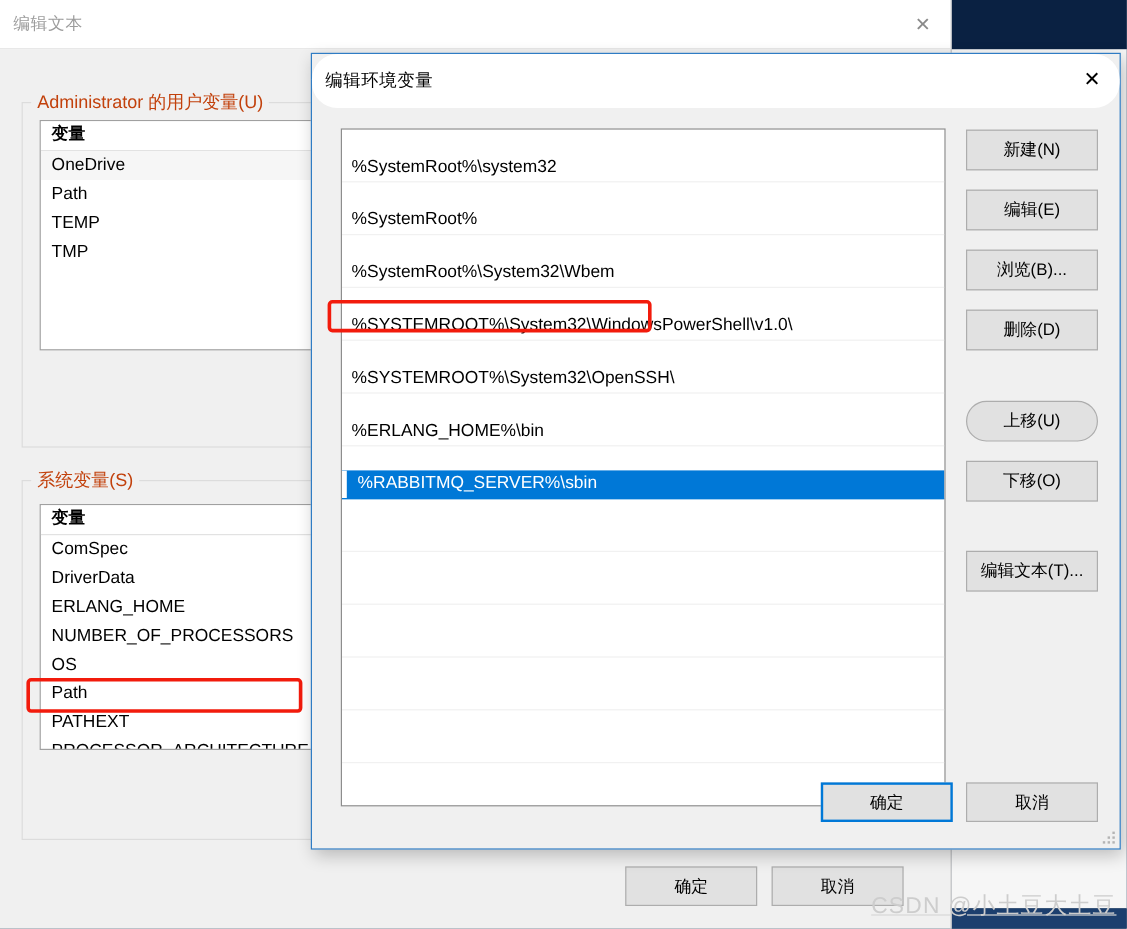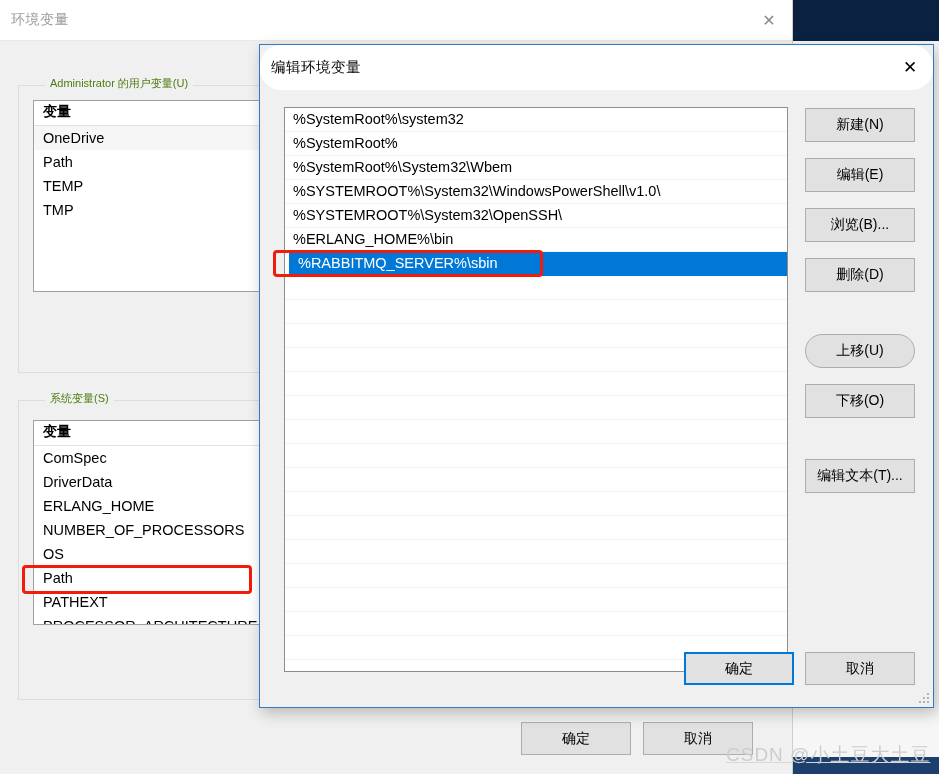--- a/index.html
+++ b/index.html
@@ -82,24 +82,23 @@
   .groupbox {
     position: absolute;
     border: 1px solid #dcdcdc;
     box-sizing: border-box;
   }
   .groupbox-label {
     position: absolute;
     top: -10px; left: 7px;
     background: #f0f0f0;
     padding: 0 5px;
-    font-size: 11px;
-    color: #4d7c0f;
-    white-space: nowrap;
-    margin-left: 19px;
+    font-size: 15px;
+    color: #c2410c;
+    white-space: nowrap;
   }
   #user-vars-group { left: 18px; top: 85px; width: 758px; height: 288px; }
   #sys-vars-group  { left: 18px; top: 400px; width: 758px; height: 300px; }
 
   
   .listview {
     position: absolute;
     background: #ffffff;
     border: 1px solid #a0a0a0;
     box-sizing: border-box;
@@ -228,20 +227,21 @@
   .path-row {
     height: 24px;
     line-height: 23px;
     padding-left: 8px;
     font-size: 14.5px;
     color: #000;
     border-bottom: 1px solid #f1f1f1;
     box-sizing: border-box;
     white-space: nowrap;
     overflow: hidden;
+    margin-top: 20px;
   }
   .path-row.selected {
     background: #0078d7;
     color: #ffffff;
     border-bottom-color: #0078d7;
     padding-left: 13px;
     position: relative;
   }
   .path-row.selected::before {
     content: "";
@@ -299,21 +299,21 @@
 <body>
 
 <div id="desktop-backdrop"></div>
 <div id="desktop-taskbar-strip"></div>
 <div id="desktop-lower"></div>
 <div id="desktop-bottom-bar"></div>
 
 <div id="outer-window">
 
   <div id="outer-titlebar">
-    <div id="outer-title-text">环境变量</div>
+    <div id="outer-title-text">编辑文本</div>
     <div id="outer-close-btn">✕</div>
   </div>
 
   <div class="groupbox" id="user-vars-group">
     <div class="groupbox-label">Administrator 的用户变量(U)</div>
 
     <div class="listview" id="user-vars-list">
       <div class="lv-header">
         <div class="lv-header-cell col-name">变量</div>
         <div class="lv-header-cell col-value">值</div>

